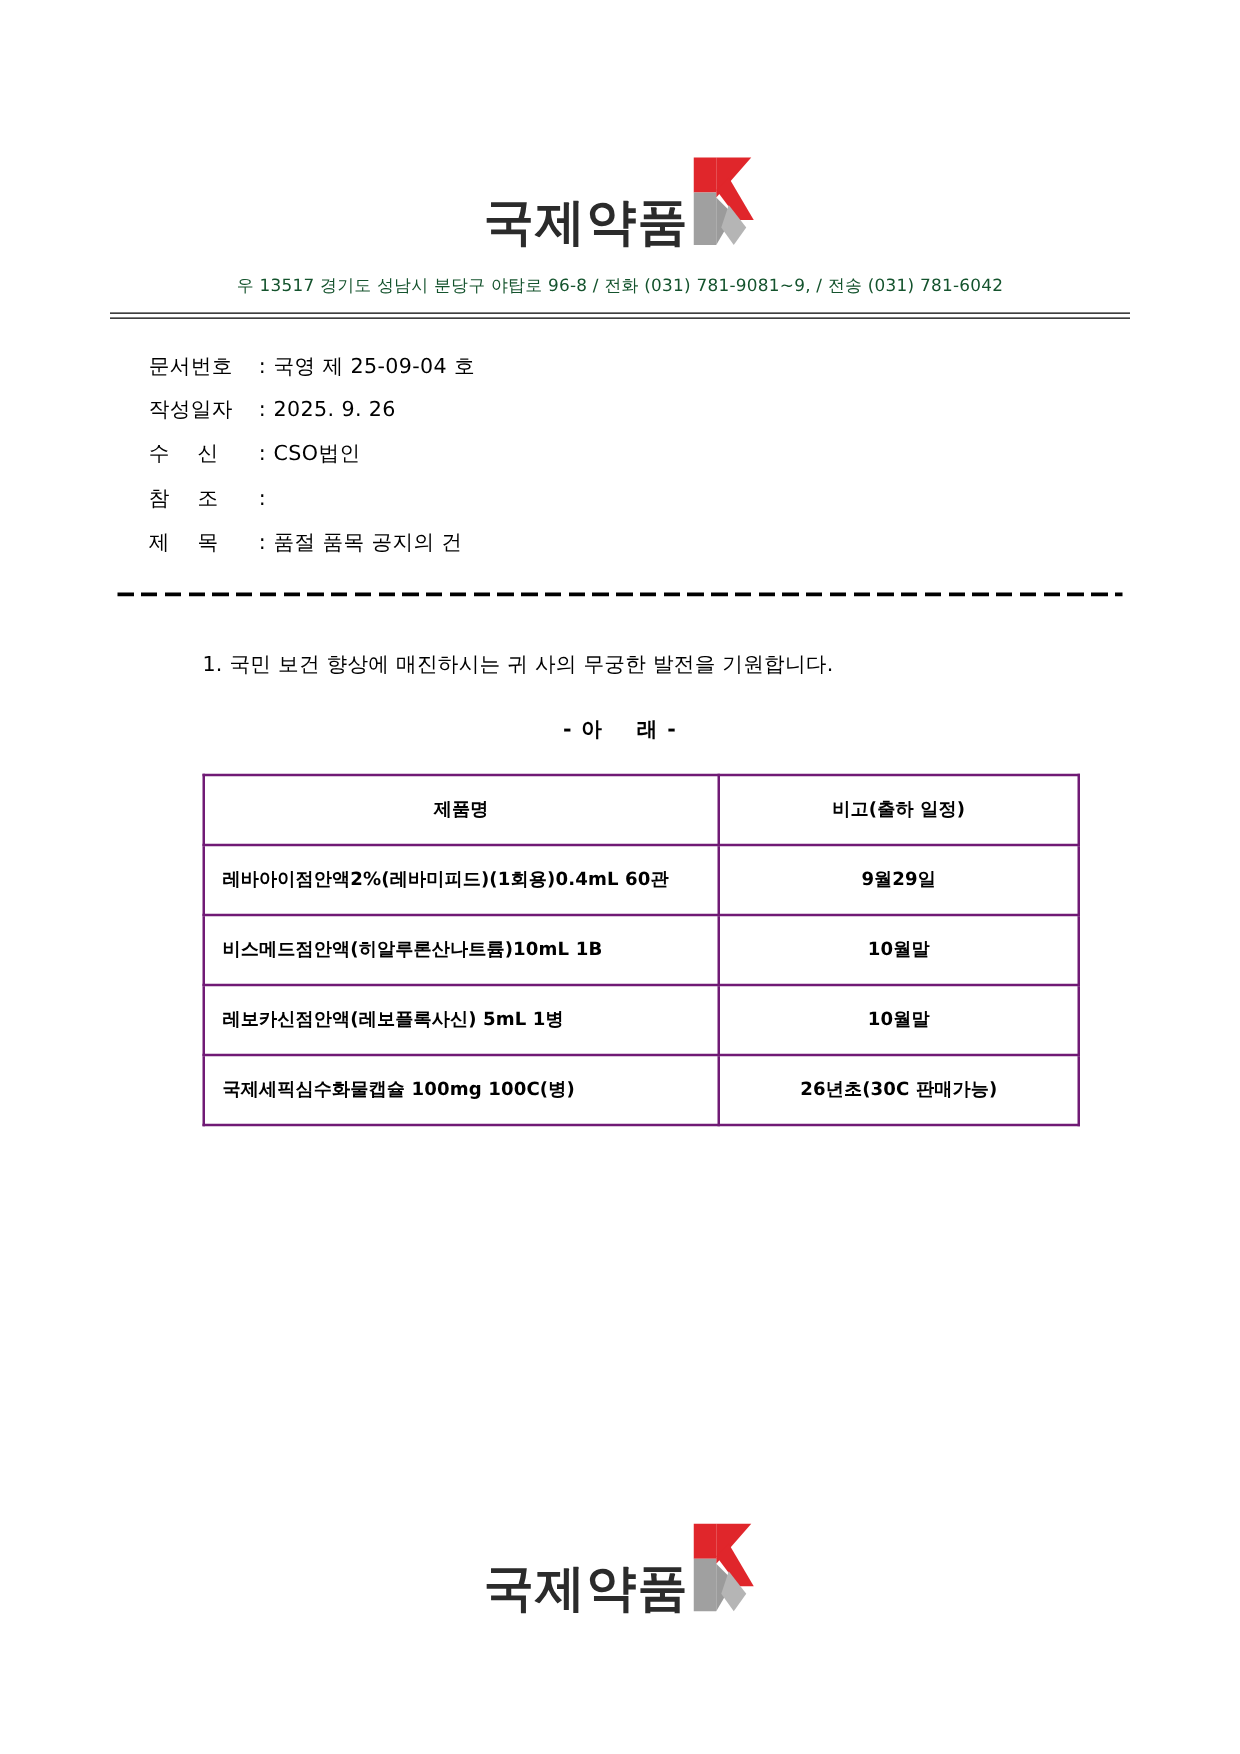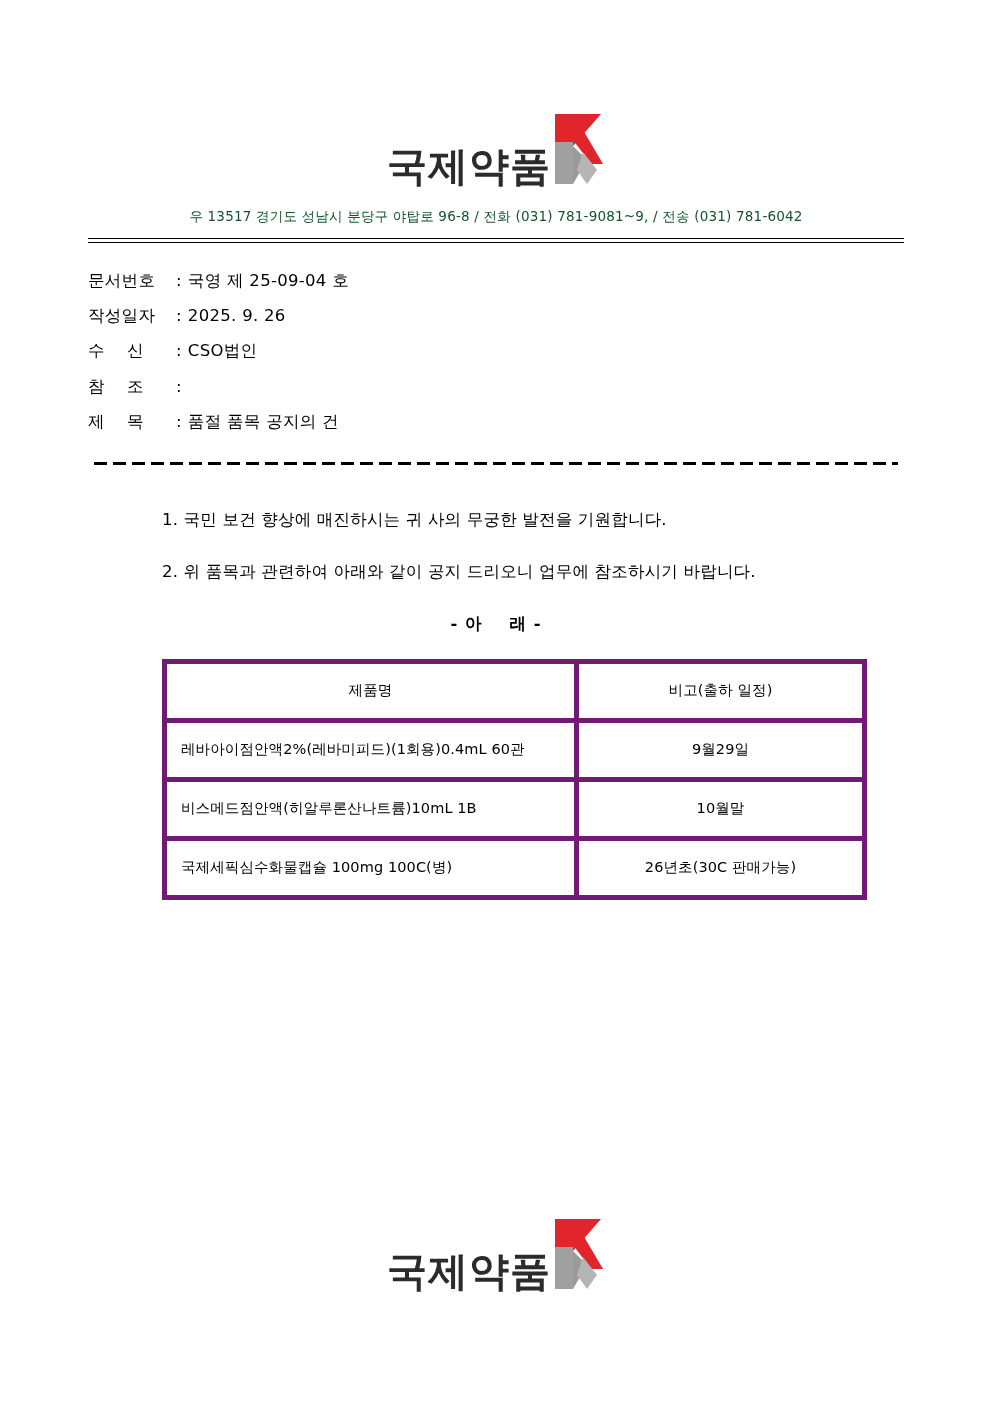--- a/index.html
+++ b/index.html
@@ -13,21 +13,21 @@
     font-family: "DejaVu Sans", "Liberation Sans", sans-serif;
     color: #000000;
     position: relative;
     overflow: hidden;
   }
   .page {
     position: relative;
     width: 992px;
     height: 1403px;
     box-sizing: border-box;
-    padding: 4px 88px;
+    padding: 16px 88px;
   }
 
   
   .logo-block {
     display: flex;
     justify-content: center;
     align-items: flex-end;
     padding-top: 92px;
     height: 90px;
   }
@@ -74,20 +74,21 @@
   
   .meta {
     margin-top: 20px;
     font-size: 16.5px;
     line-height: 2.15;
     letter-spacing: 0.3px;
   }
   .meta-row {
     display: flex;
     align-items: baseline;
+    margin-left: 31px;
   }
   .meta-label {
     width: 82px;
     display: inline-flex;
     justify-content: space-between;
     white-space: pre;
   }
   .meta-colon { padding: 0 6px; }
   .meta-value { white-space: pre; }
 
@@ -125,24 +126,24 @@
 
   
   table.content-table {
     border-collapse: collapse;
     margin-left: 74px;
     width: 700px;
     table-layout: fixed;
   }
   table.content-table th,
   table.content-table td {
-    border: 5px solid #701a75;
+    border: 2px solid #701a75;
     height: 52px;
     font-size: 14.5px;
-    font-weight: normal;
+    font-weight: bold;
     letter-spacing: 0.1px;
   }
   table.content-table th {
     text-align: center;
   }
   table.content-table col.c1 { width: 412px; }
   table.content-table col.c2 { width: 288px; }
   td.prod {
     text-align: left;
     padding-left: 14px;
@@ -199,41 +200,44 @@
       <span class="meta-label">제    목</span>
       <span class="meta-colon">:</span>
       <span class="meta-value">품절 품목 공지의 건</span>
     </div>
   </div>
 
   <div class="dash-rule"></div>
 
   <div class="body-list">
     <div class="body-item">1. 국민 보건 향상에 매진하시는 귀 사의 무궁한 발전을 기원합니다.</div>
-    <div class="body-item">2. 위 품목과 관련하여 아래와 같이 공지 드리오니 업무에 참조하시기 바랍니다.</div>
     <div class="center-marker">- 아    래 -</div>
 
     <table class="content-table">
       <colgroup>
           <col class="c1">
           <col class="c2">
         </colgroup>
       <thead>
         <tr>
           <th>제품명</th>
           <th>비고(출하 일정)</th>
         </tr>
       </thead>
       <tbody>
         <tr>
           <td class="prod">레바아이점안액2%(레바미피드)(1회용)0.4mL 60관</td>
           <td class="note">9월29일</td>
         </tr>
         <tr>
           <td class="prod">비스메드점안액(히알루론산나트륨)10mL 1B</td>
+          <td class="note">10월말</td>
+        </tr>
+        <tr>
+          <td class="prod">레보카신점안액(레보플록사신) 5mL 1병</td>
           <td class="note">10월말</td>
         </tr>
         <tr>
           <td class="prod">국제세픽심수화물캡슐 100mg 100C(병)</td>
           <td class="note">26년초(30C 판매가능)</td>
         </tr>
       </tbody>
     </table>
   </div>
 

